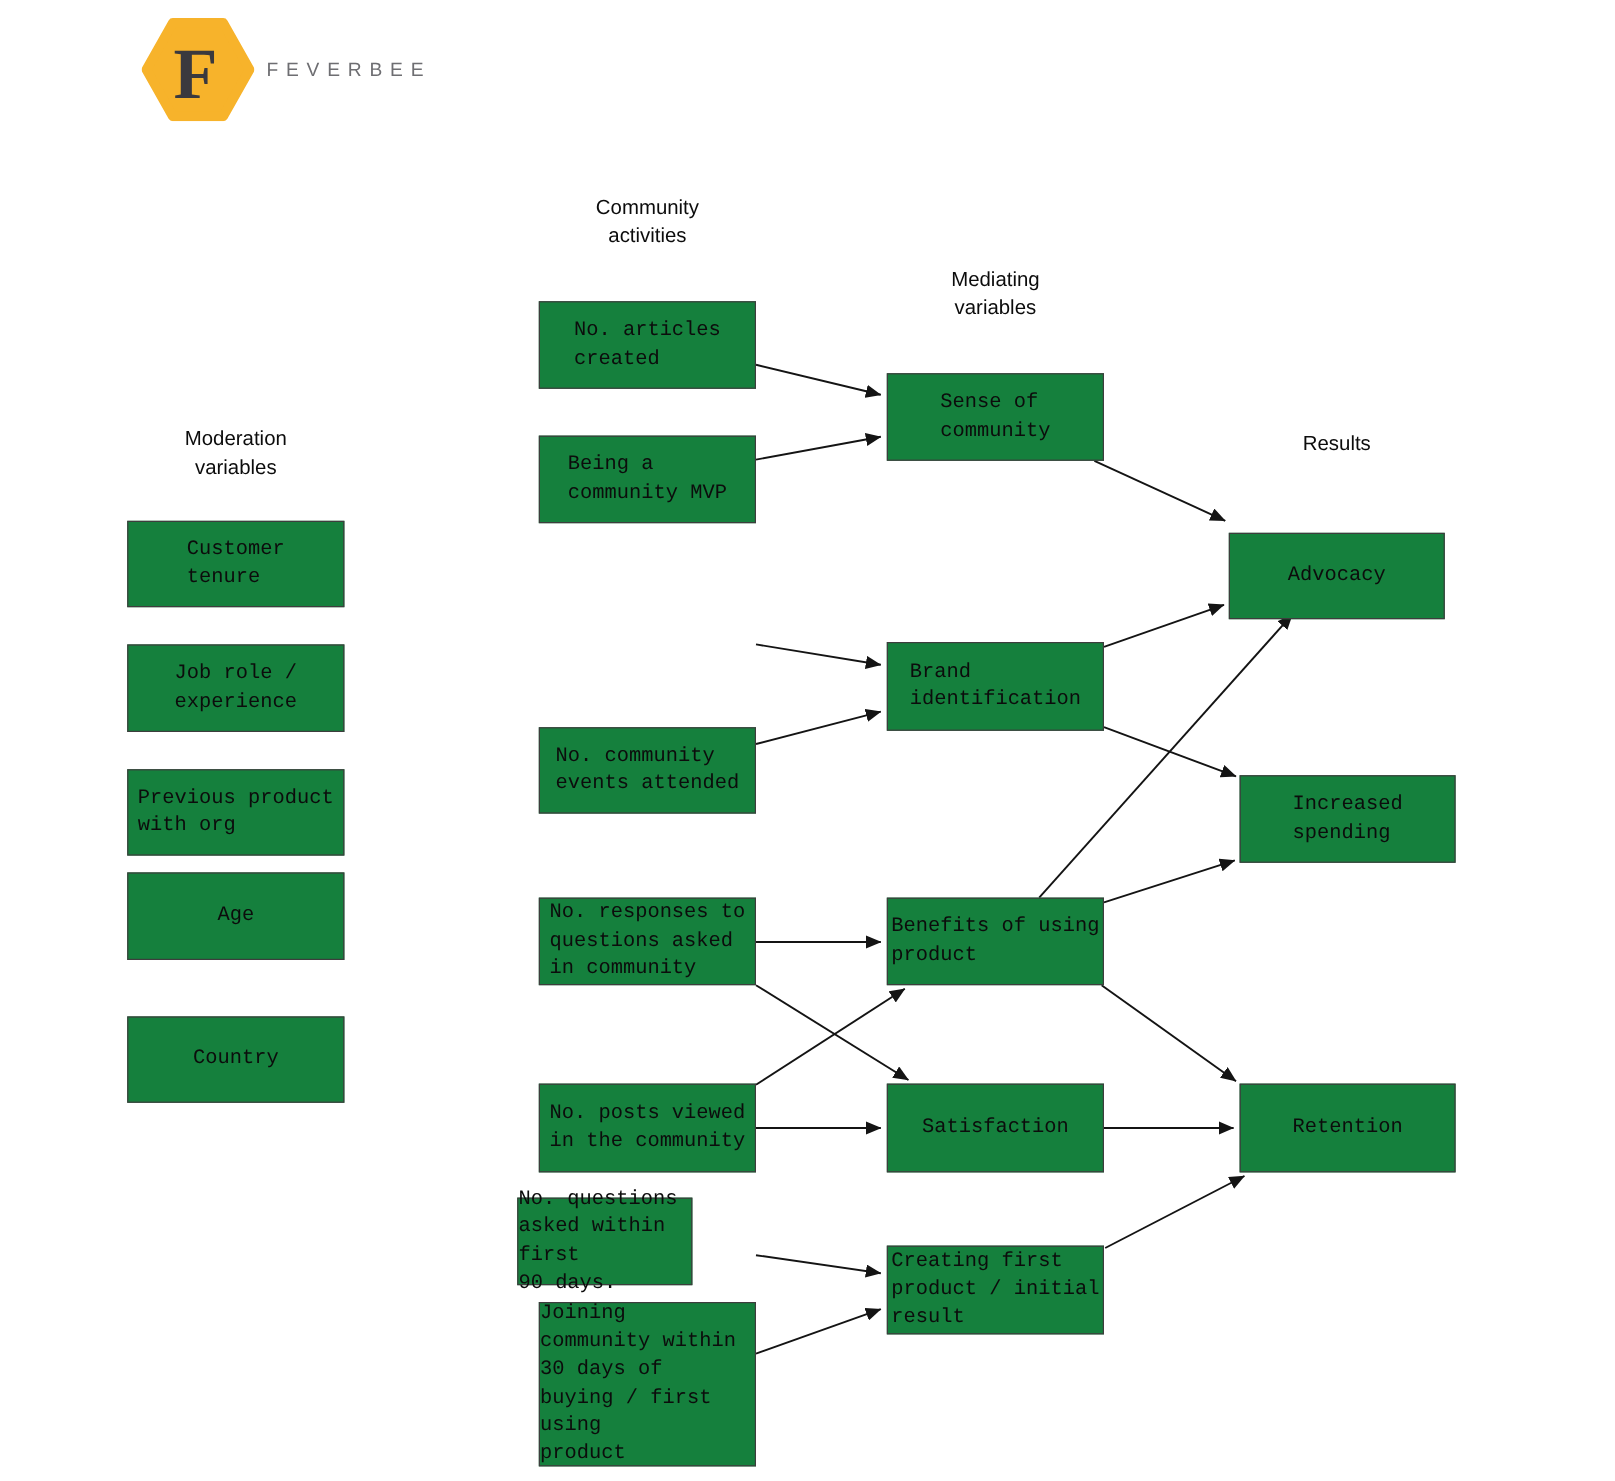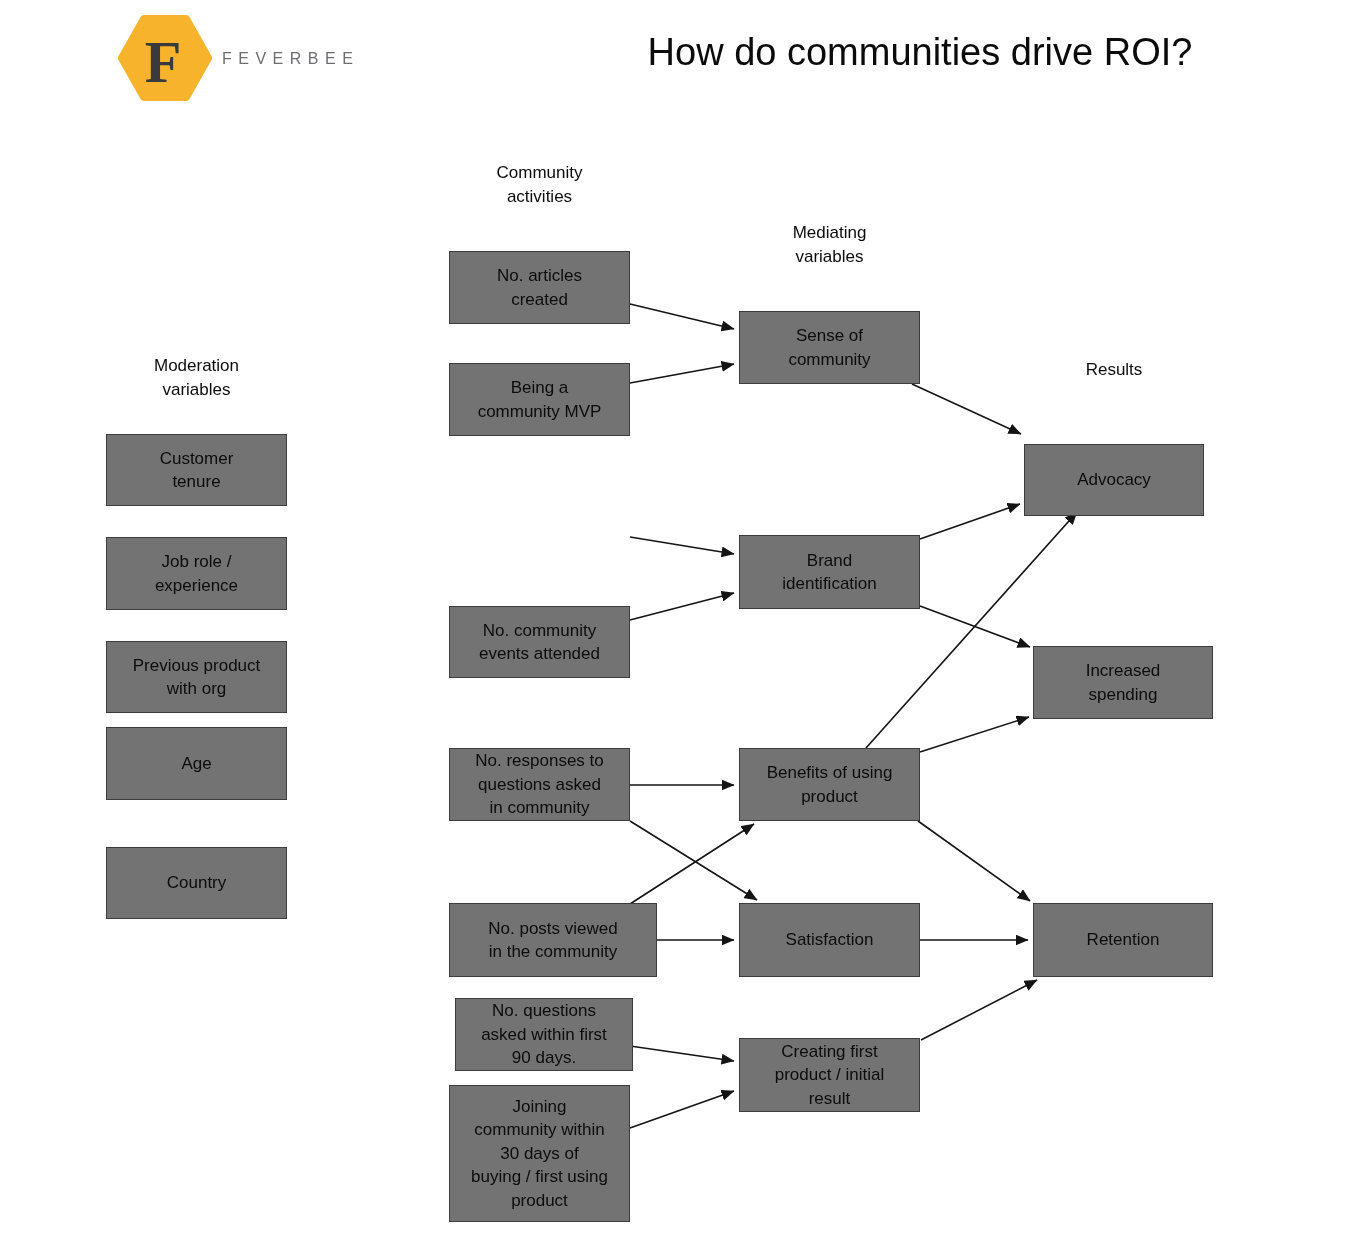--- a/index.html
+++ b/index.html
@@ -3,23 +3,24 @@
 <meta charset="utf-8">
 <style>
   html,body{margin:0;padding:0;background:#ffffff;}
   .canvas{
     position:relative;width:1346px;height:1234px;background:#ffffff;
     font-family:"Liberation Sans","DejaVu Sans",sans-serif;color:#0c0c0c;overflow:hidden;
   }
   #edge-layer{position:absolute;left:0;top:0;width:1346px;height:1234px;}
   .edge{stroke:#141414;stroke-width:1.6px;}
   .node{
-    position:absolute;background:#737373;border:1.5px solid #3d3d3d;
-    display:flex;align-items:center;justify-content:center;text-align:center;
+    position:absolute;background:#15803d;border:1.5px solid #3d3d3d;
+    display:flex;align-items:center;justify-content:center;
     box-sizing:border-box;
+    font-family:Liberation Mono, monospace;
   }
   .node .label{white-space:pre-line;font-size:17px;line-height:1.38;color:#0c0c0c;}
   .col-header{
     position:absolute;text-align:center;font-size:17px;line-height:1.42;
     white-space:pre-line;color:#0c0c0c;
   }
   .page-title{
     position:absolute;left:560px;top:31px;width:720px;text-align:center;
     font-size:38px;color:#0b0b0b;
   }
@@ -62,21 +63,20 @@
     </svg>
 
   <div class="logo">
     <svg class="logo-hex" width="94" height="86" viewBox="0 0 94 86">
       <polygon points="4,43 26,4 68,4 90,43 68,82 26,82" fill="#F7B32B" stroke="#F7B32B" stroke-width="8" stroke-linejoin="round"></polygon>
       <text x="45" y="67" text-anchor="middle" font-family="Liberation Serif, DejaVu Serif, serif" font-size="60" font-weight="bold" fill="#3A393E">F</text>
     </svg>
     <span class="brand-text">FEVERBEE</span>
   </div>
 
-  <div class="page-title">How do communities drive ROI?</div>
 
   <div class="col-header" style="left:106px;top:354px;width:181px">Moderation
 variables</div>
   <div class="col-header" style="left:449px;top:161px;width:181px">Community
 activities</div>
   <div class="col-header" style="left:739px;top:221px;width:181px">Mediating
 variables</div>
   <div class="col-header" style="left:1024px;top:358px;width:180px">Results</div>
 
   <div class="node" style="left:106px;top:434px;width:181px;height:72px">
@@ -108,25 +108,25 @@
     </div>
   <div class="node" style="left:449px;top:606px;width:181px;height:72px">
       <span class="label">No. community
 events attended</span>
     </div>
   <div class="node" style="left:449px;top:748px;width:181px;height:73px">
       <span class="label">No. responses to
 questions asked
 in community</span>
     </div>
-  <div class="node" style="left:449px;top:903px;width:208px;height:74px">
+  <div class="node" style="left:449px;top:903px;width:181px;height:74px">
       <span class="label">No. posts viewed
 in the community</span>
     </div>
-  <div class="node" style="left:455px;top:998px;width:178px;height:73px">
+  <div class="node" style="left:431px;top:998px;width:146px;height:73px">
       <span class="label">No. questions
 asked within first
 90 days.</span>
     </div>
   <div class="node" style="left:449px;top:1085px;width:181px;height:137px">
       <span class="label">Joining
 community within
 30 days of
 buying / first using
 product</span>

